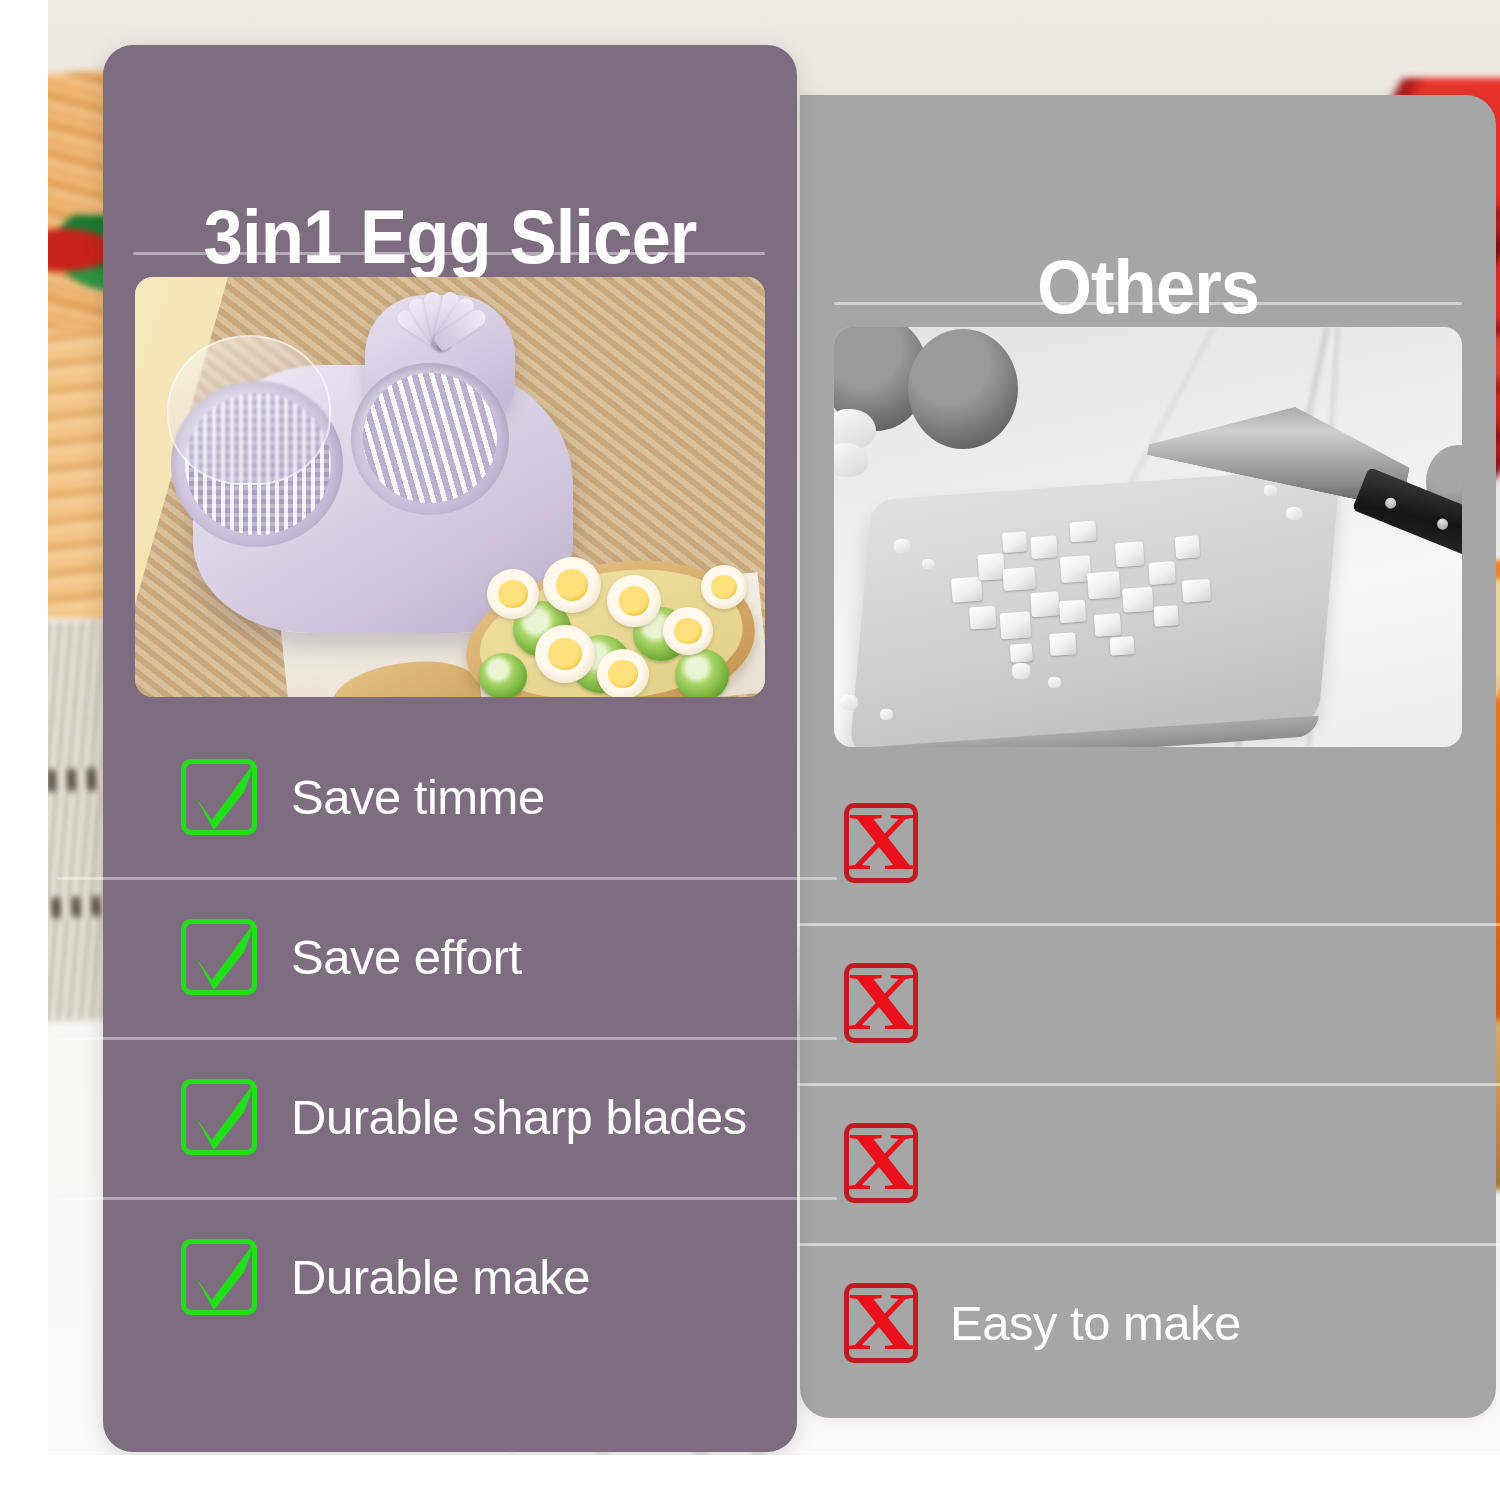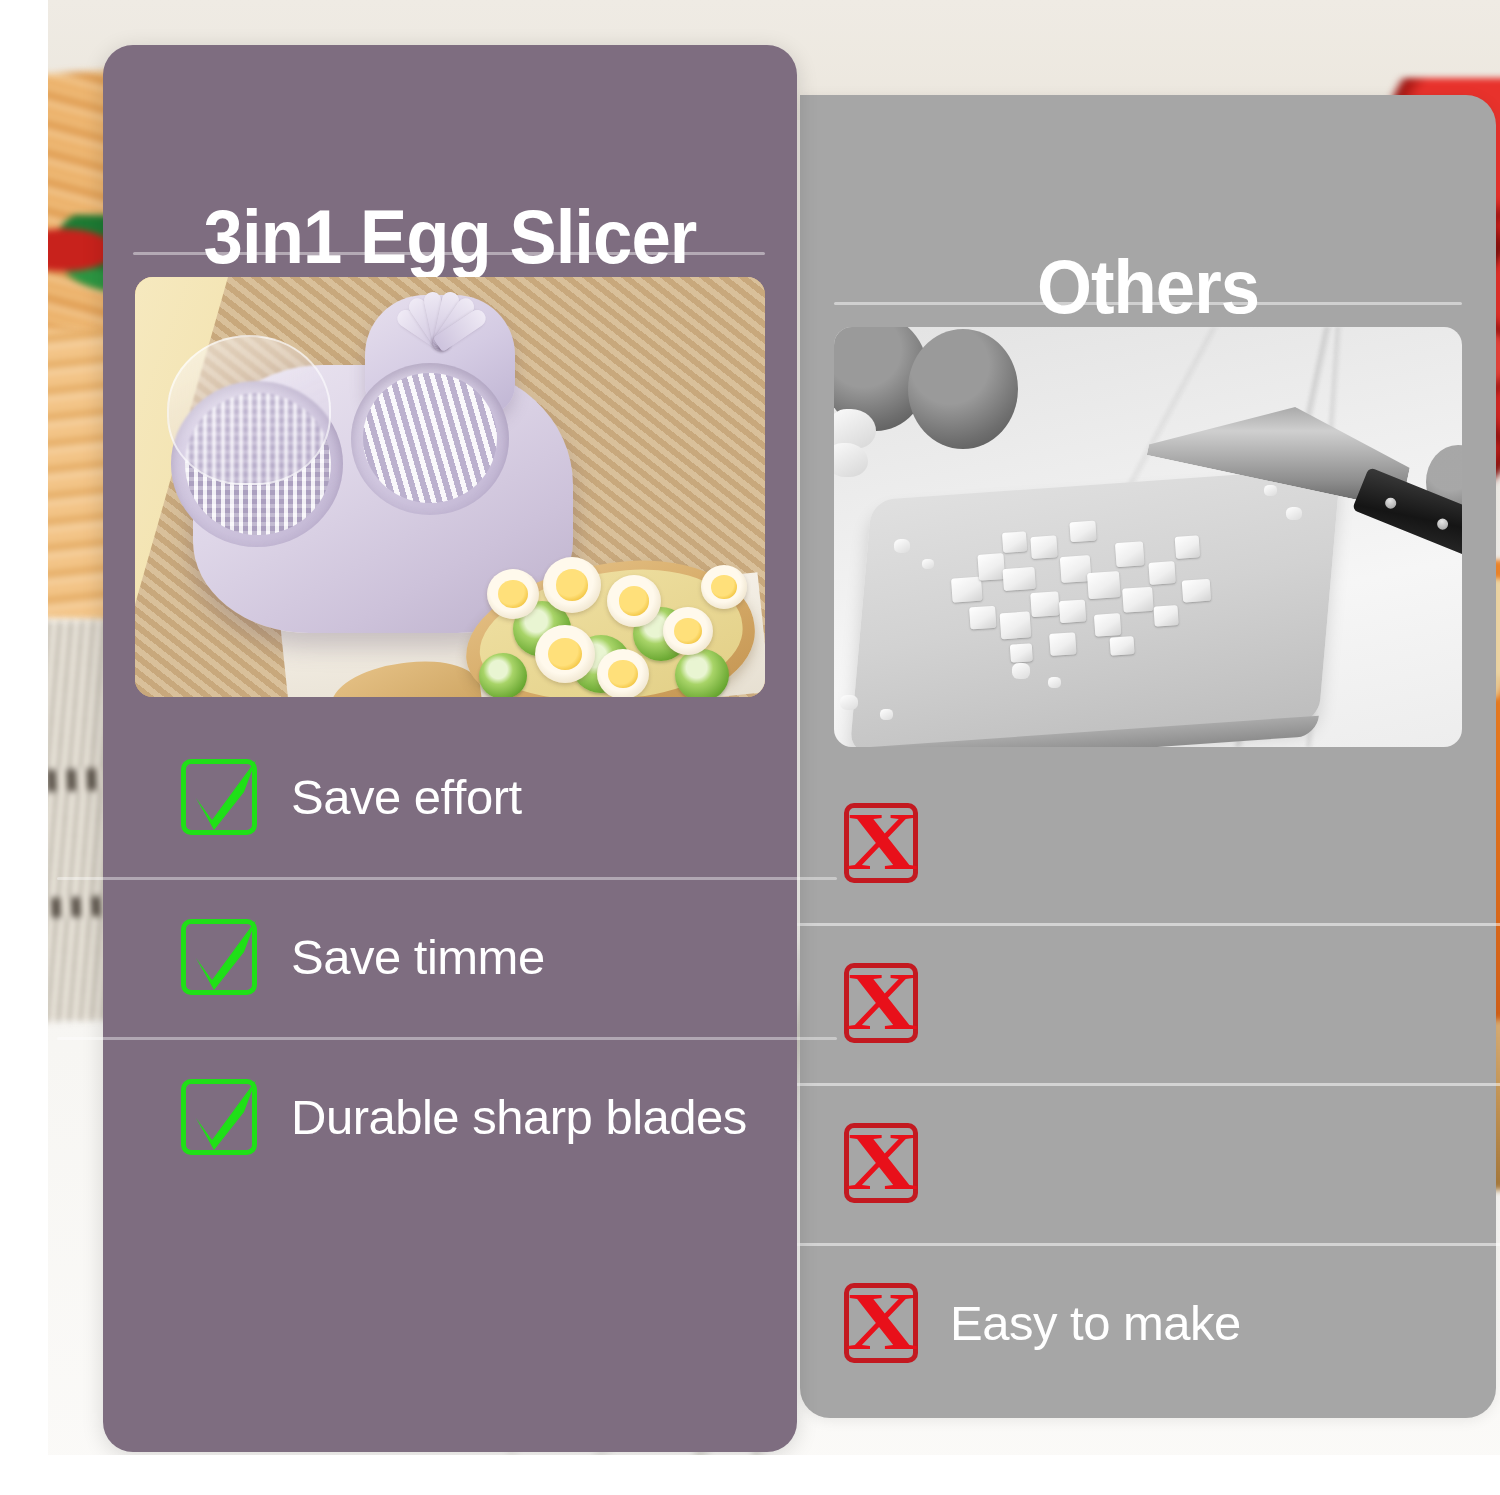--- a/index.html
+++ b/index.html
@@ -576,34 +576,42 @@
       <div class="egg" style="left:566px; top:288px; width:46px; height:44px;"></div>
     </div>
 
     <div class="rows">
       <div class="row">
         <div class="ico-check">
           <svg viewBox="0 0 92 92" aria-hidden="true">
             <path d="M18 48 L34 70 L78 10 L66 42 L36 80 Z" fill="#1fe017"></path>
           </svg>
         </div>
-        <div class="row-label">Save effort</div>
+        <div class="row-label">Save timme</div>
       </div>
       <div class="row">
         <div class="ico-check">
           <svg viewBox="0 0 92 92" aria-hidden="true">
             <path d="M18 48 L34 70 L78 10 L66 42 L36 80 Z" fill="#1fe017"></path>
           </svg>
         </div>
-        <div class="row-label">Save timme</div>
+        <div class="row-label">Save effort</div>
       </div>
       <div class="row">
         <div class="ico-check">
           <svg viewBox="0 0 92 92" aria-hidden="true">
             <path d="M18 48 L34 70 L78 10 L66 42 L36 80 Z" fill="#1fe017"></path>
           </svg>
         </div>
         <div class="row-label">Durable sharp blades</div>
       </div>
+      <div class="row">
+        <div class="ico-check">
+          <svg viewBox="0 0 92 92" aria-hidden="true">
+            <path d="M18 48 L34 70 L78 10 L66 42 L36 80 Z" fill="#1fe017"></path>
+          </svg>
+        </div>
+        <div class="row-label">Durable make</div>
+      </div>
     </div>
   </div>
 
 </div>
 
 </body></html>

